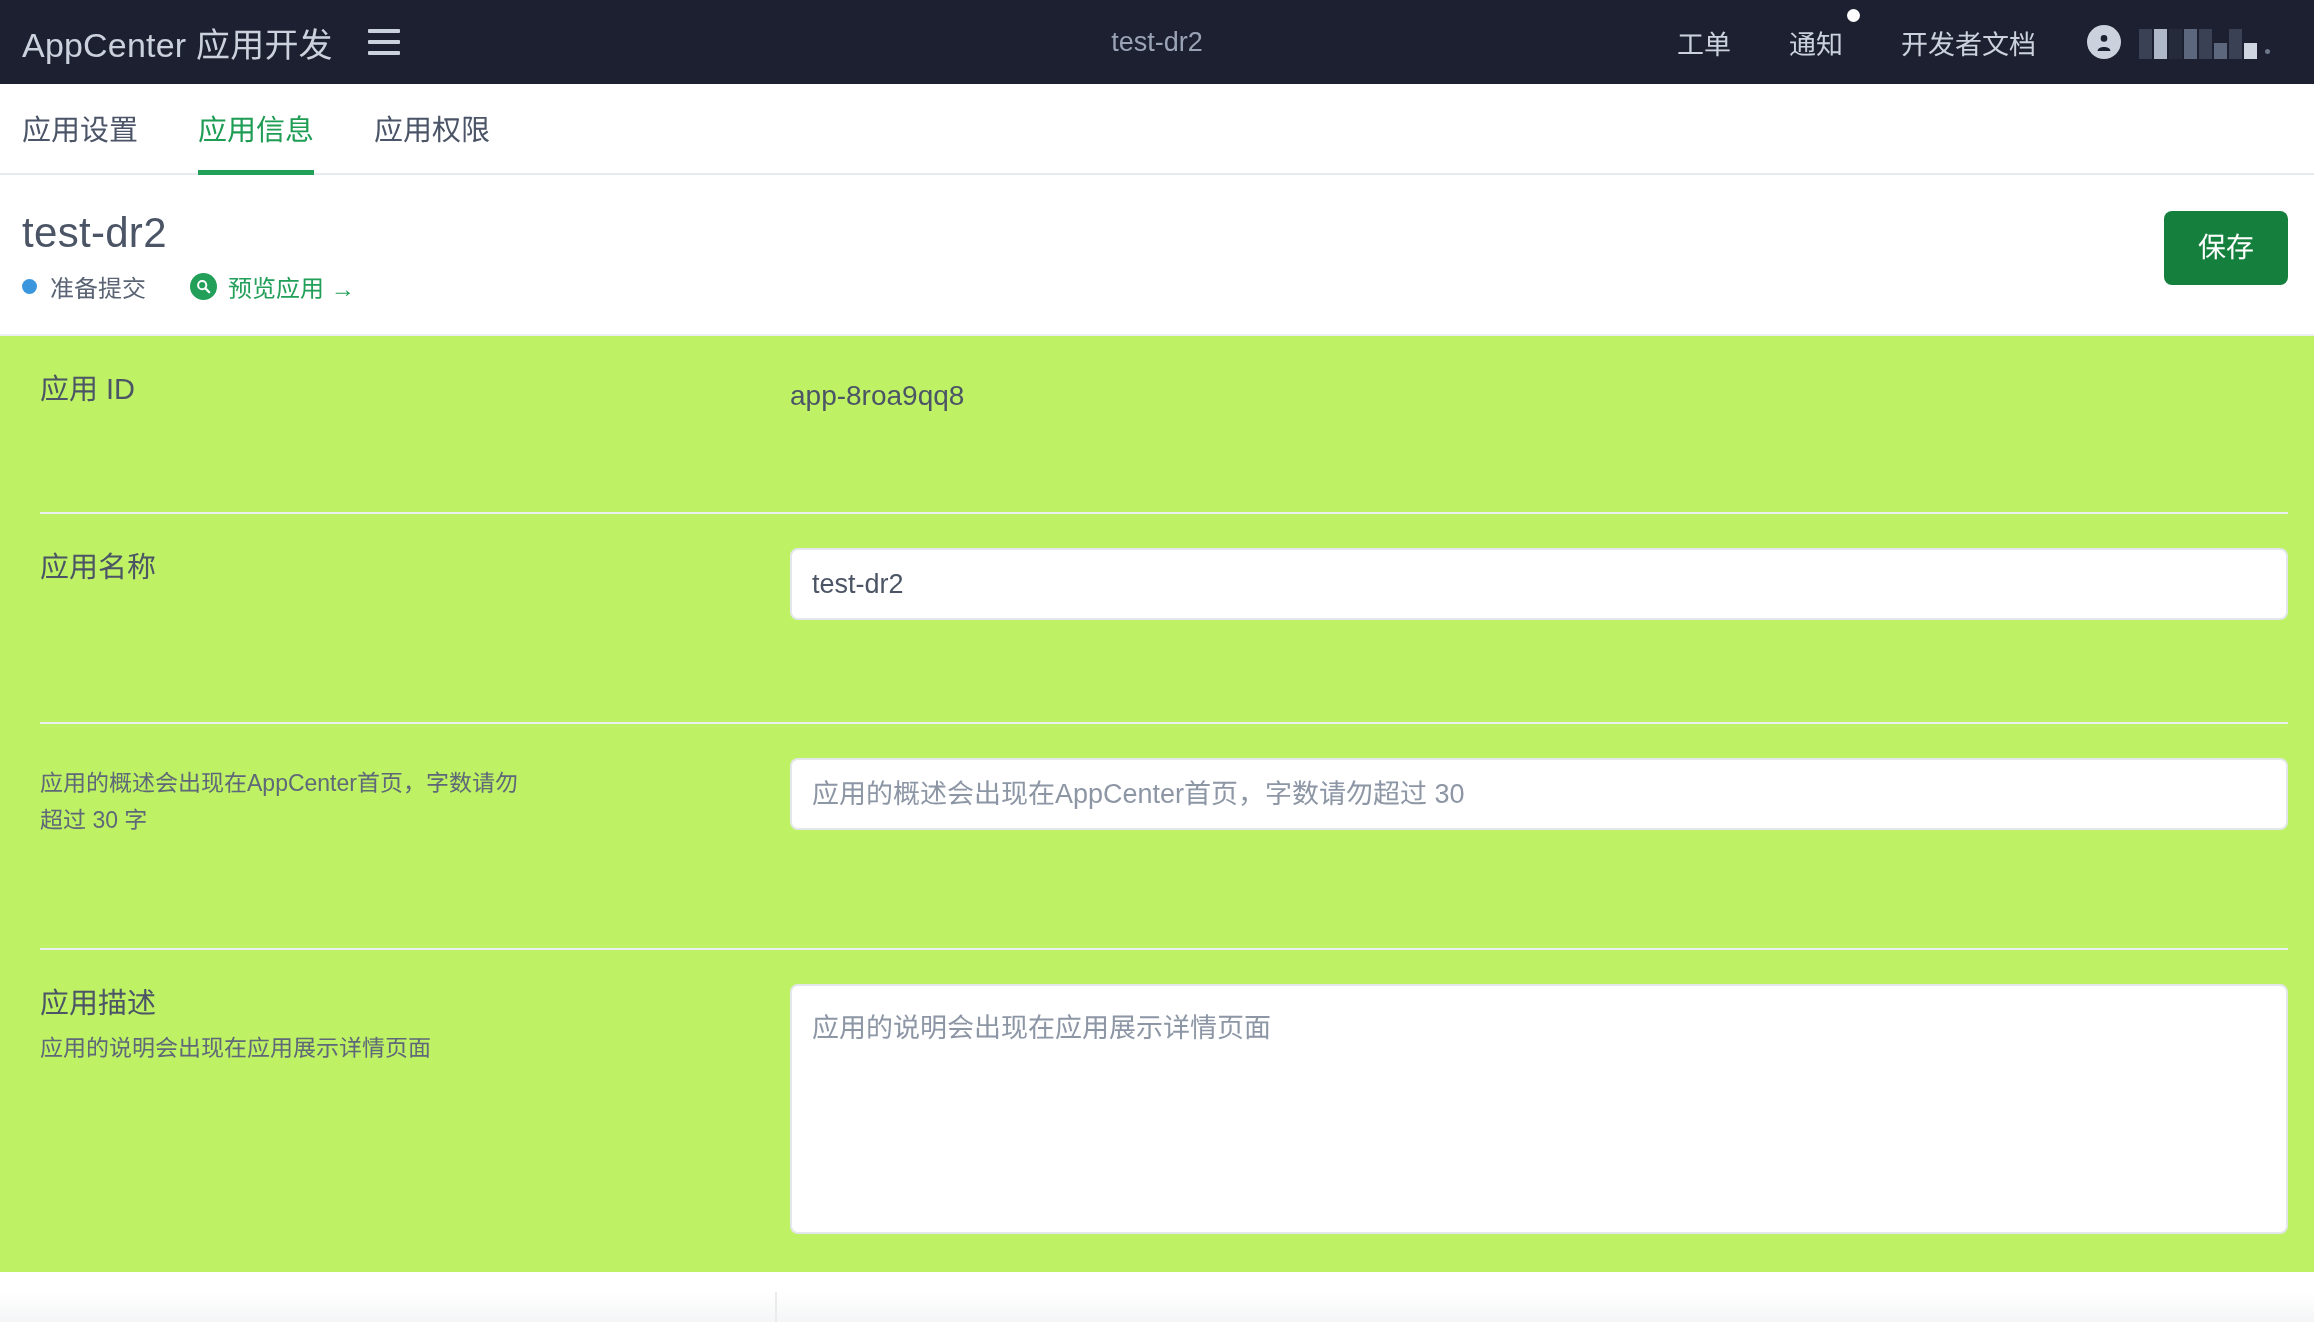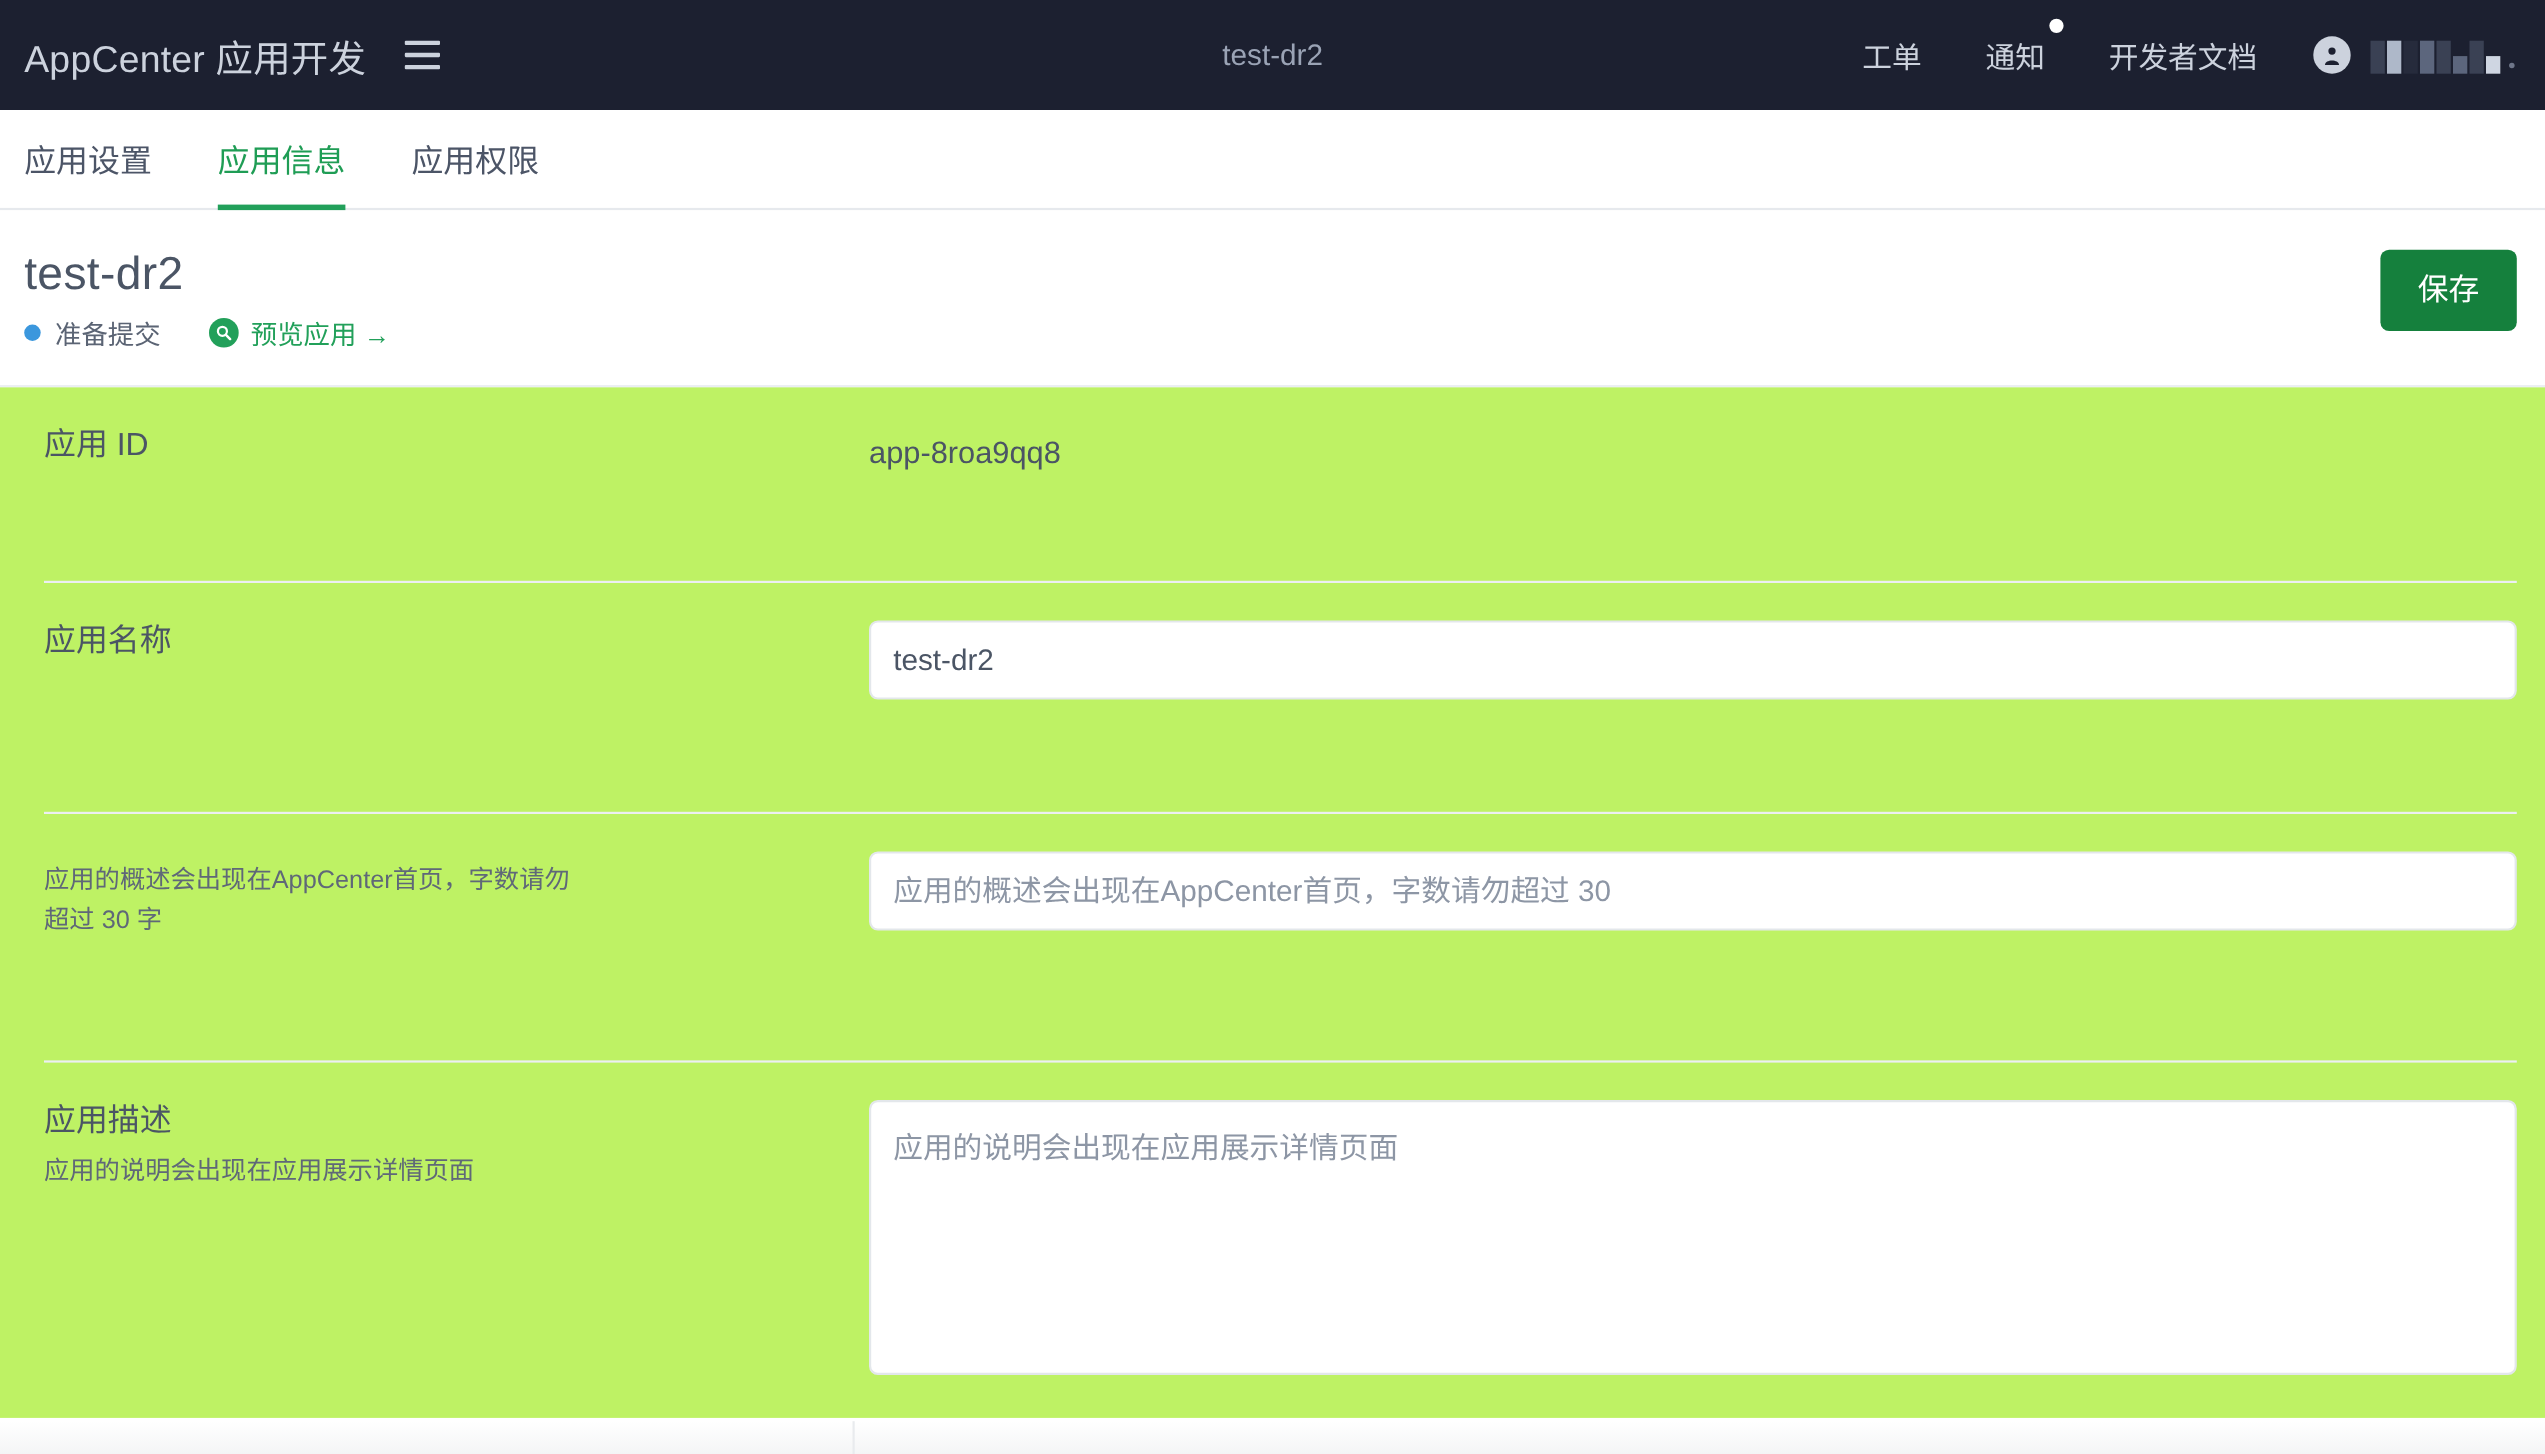--- a/index.html
+++ b/index.html
@@ -9,25 +9,25 @@
     height: 1322px;
     overflow: hidden;
     background: #ffffff;
     font-family: "Liberation Sans", "DejaVu Sans", sans-serif;
     -webkit-font-smoothing: antialiased;
   }
 
   
   .topbar {
     position: relative;
-    height: 100px;
+    height: 84px;
     background: #1c2030;
     display: flex;
     align-items: center;
-    padding: 0 26px 0 22px;
+    padding: 0 42px 0 22px;
   }
   .brand {
     font-size: 34px;
     color: #ccd2dd;
     letter-spacing: .2px;
     white-space: nowrap;
   }
   .hamburger {
     margin-left: 30px;
     width: 42px;

